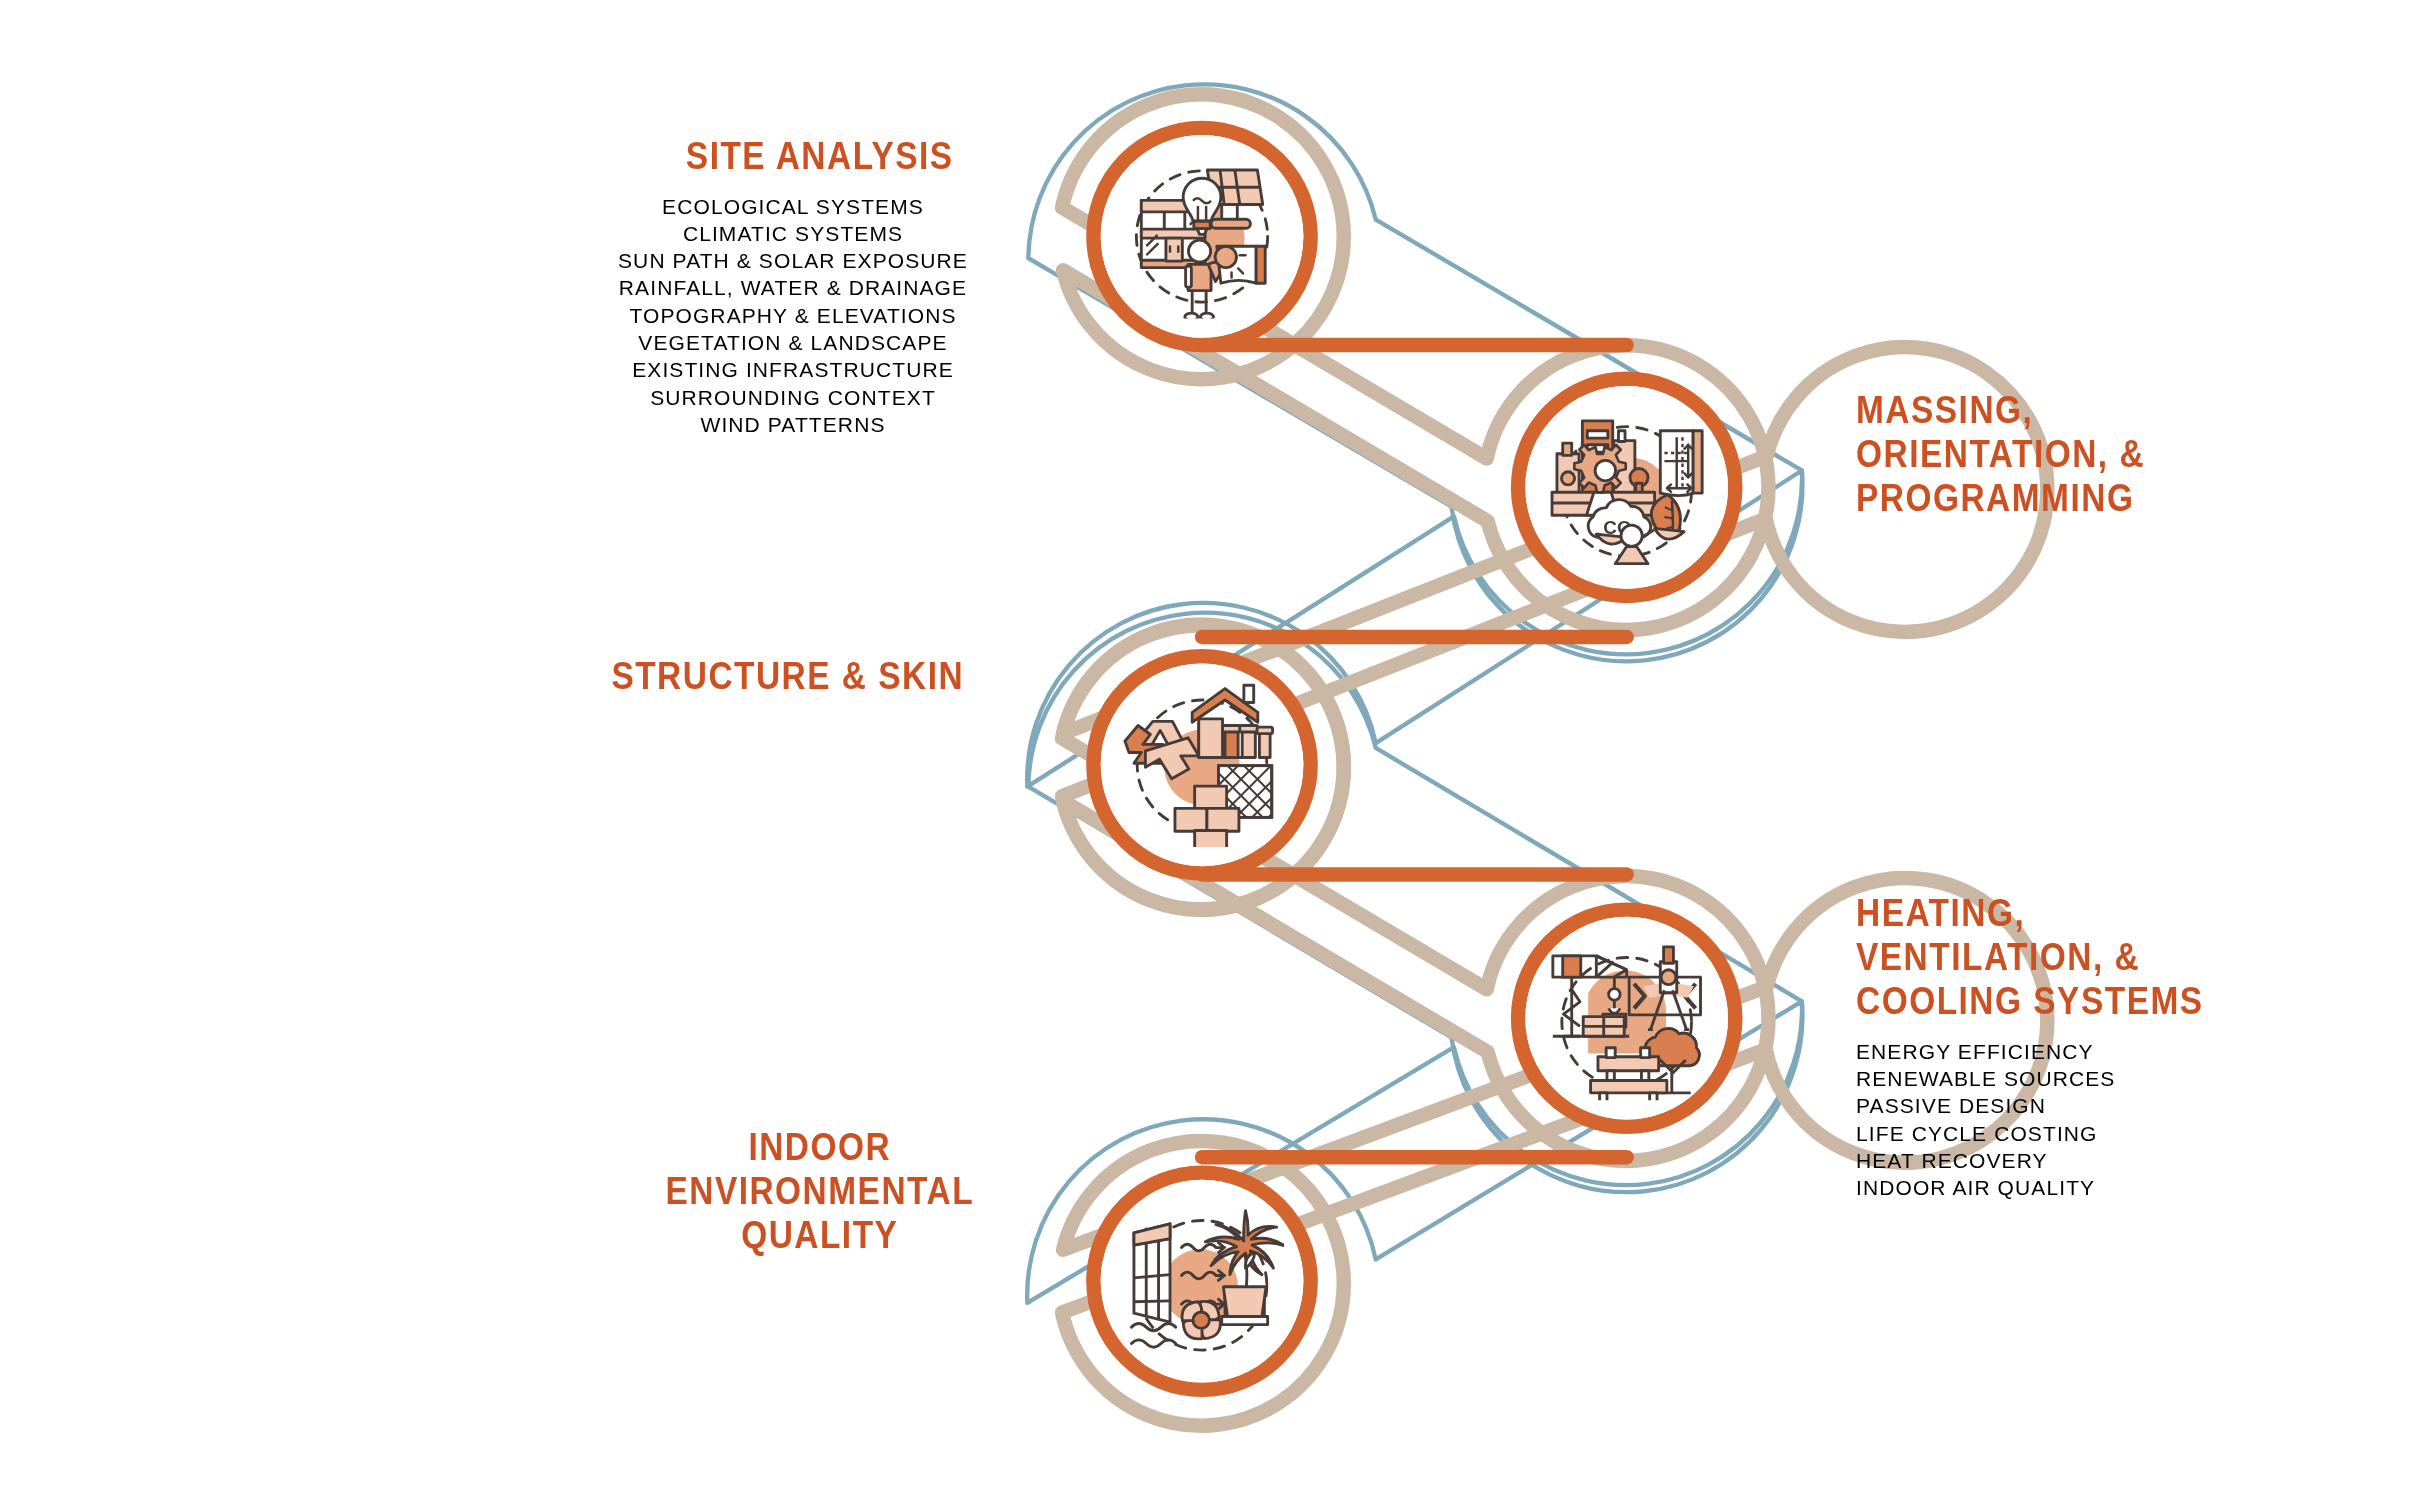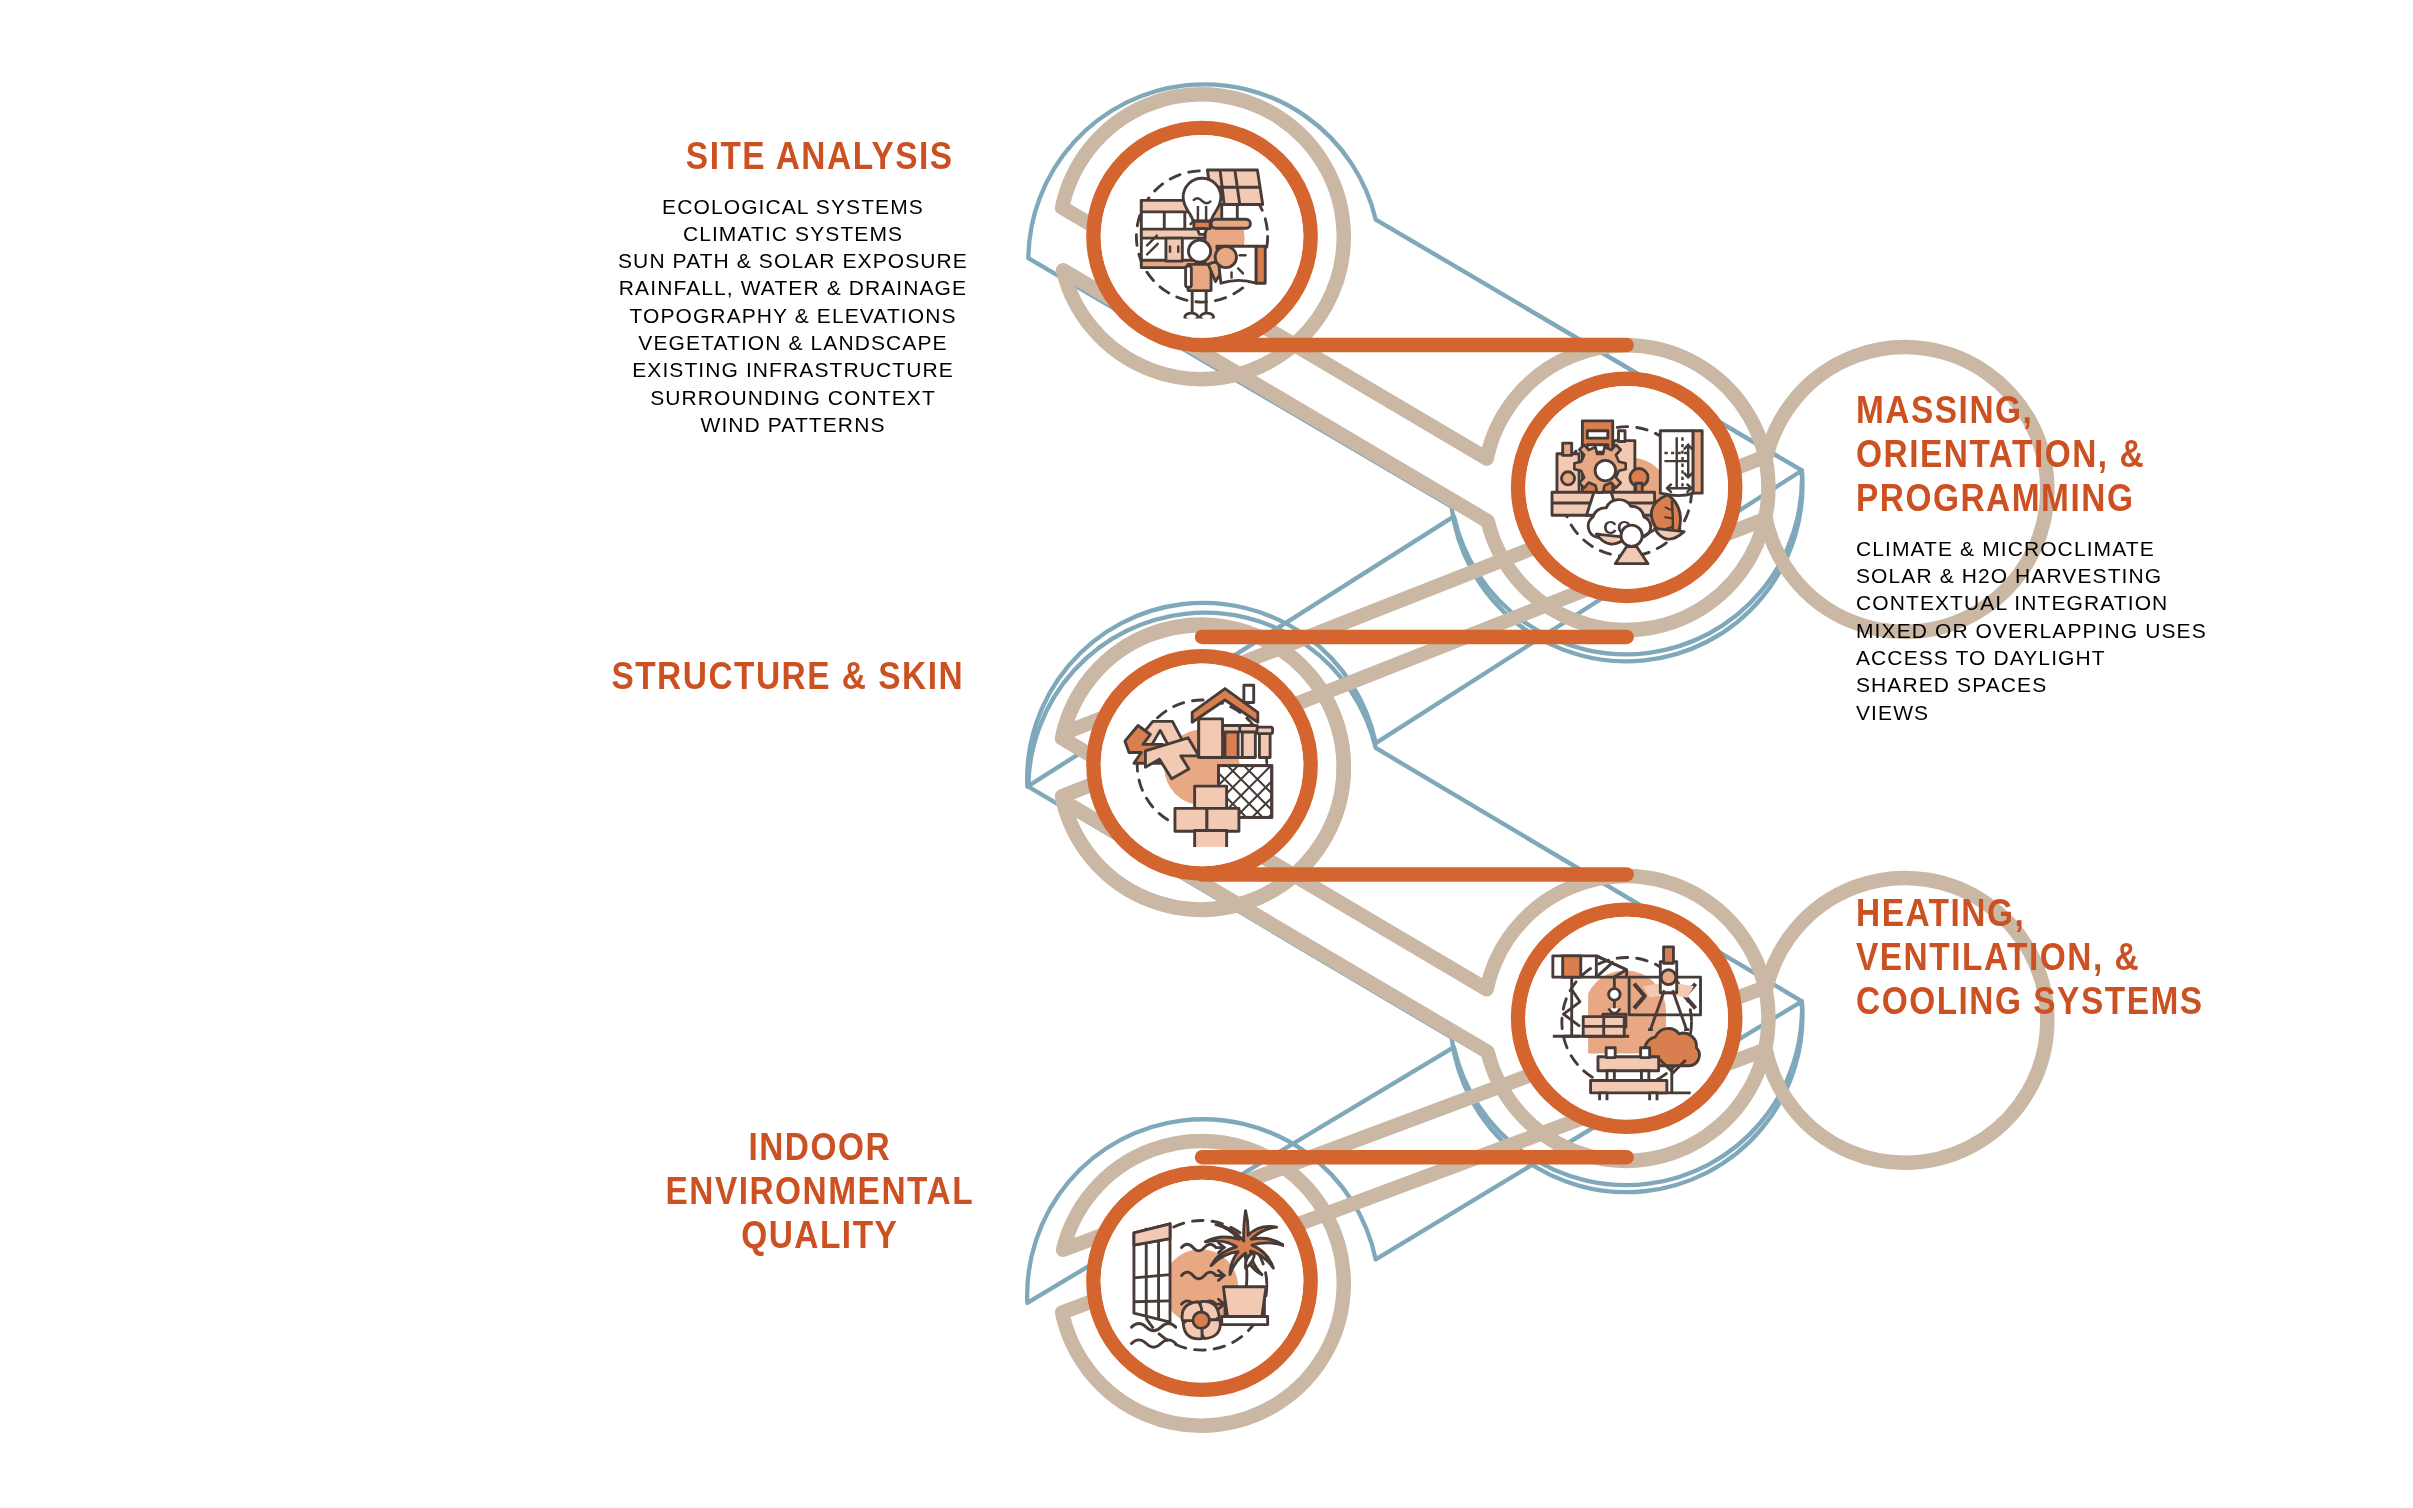--- a/index.html
+++ b/index.html
@@ -403,39 +403,38 @@
     <li>EXISTING INFRASTRUCTURE</li>
     <li>SURROUNDING CONTEXT</li>
     <li>WIND PATTERNS</li>
   </ul>
 </div>
 
 <div class="panel right" style="left:1856px; top:388px; width:483px;">
   <div class="heading">MASSING,
 ORIENTATION, &amp;
 PROGRAMMING</div>
-  <ul class="items">
-    <li>CLIMATE &amp; MICROCLIMATE</li>
-    <li>SOLAR &amp; H2O HARVESTING</li>
-    <li>CONTEXTUAL INTEGRATION</li>
-    <li>MIXED OR OVERLAPPING USES</li>
-    <li>ACCESS TO DAYLIGHT</li>
-    <li>SHARED SPACES</li>
-    <li>VIEWS</li>
-  </ul>
 </div>
 
 <div class="panel left" style="left:538px; top:654px; width:446px;">
   <div class="heading">STRUCTURE &amp; SKIN</div>
 </div>
 
 <div class="panel right" style="left:1856px; top:879px; width:483px;margin-top:12px;">
   <div class="heading">HEATING,
 VENTILATION, &amp;
 COOLING SYSTEMS</div>
+  <ul class="items">
+    <li>ENERGY EFFICIENCY</li>
+    <li>RENEWABLE SOURCES</li>
+    <li>PASSIVE DESIGN</li>
+    <li>LIFE CYCLE COSTING</li>
+    <li>HEAT RECOVERY</li>
+    <li>INDOOR AIR QUALITY</li>
+  </ul>
 </div>
 
 <div class="panel left" style="left:570px; top:1125px; width:446px;">
   <div class="heading">INDOOR
 ENVIRONMENTAL
 QUALITY</div>
 </div>
 
 
 </body></html>

